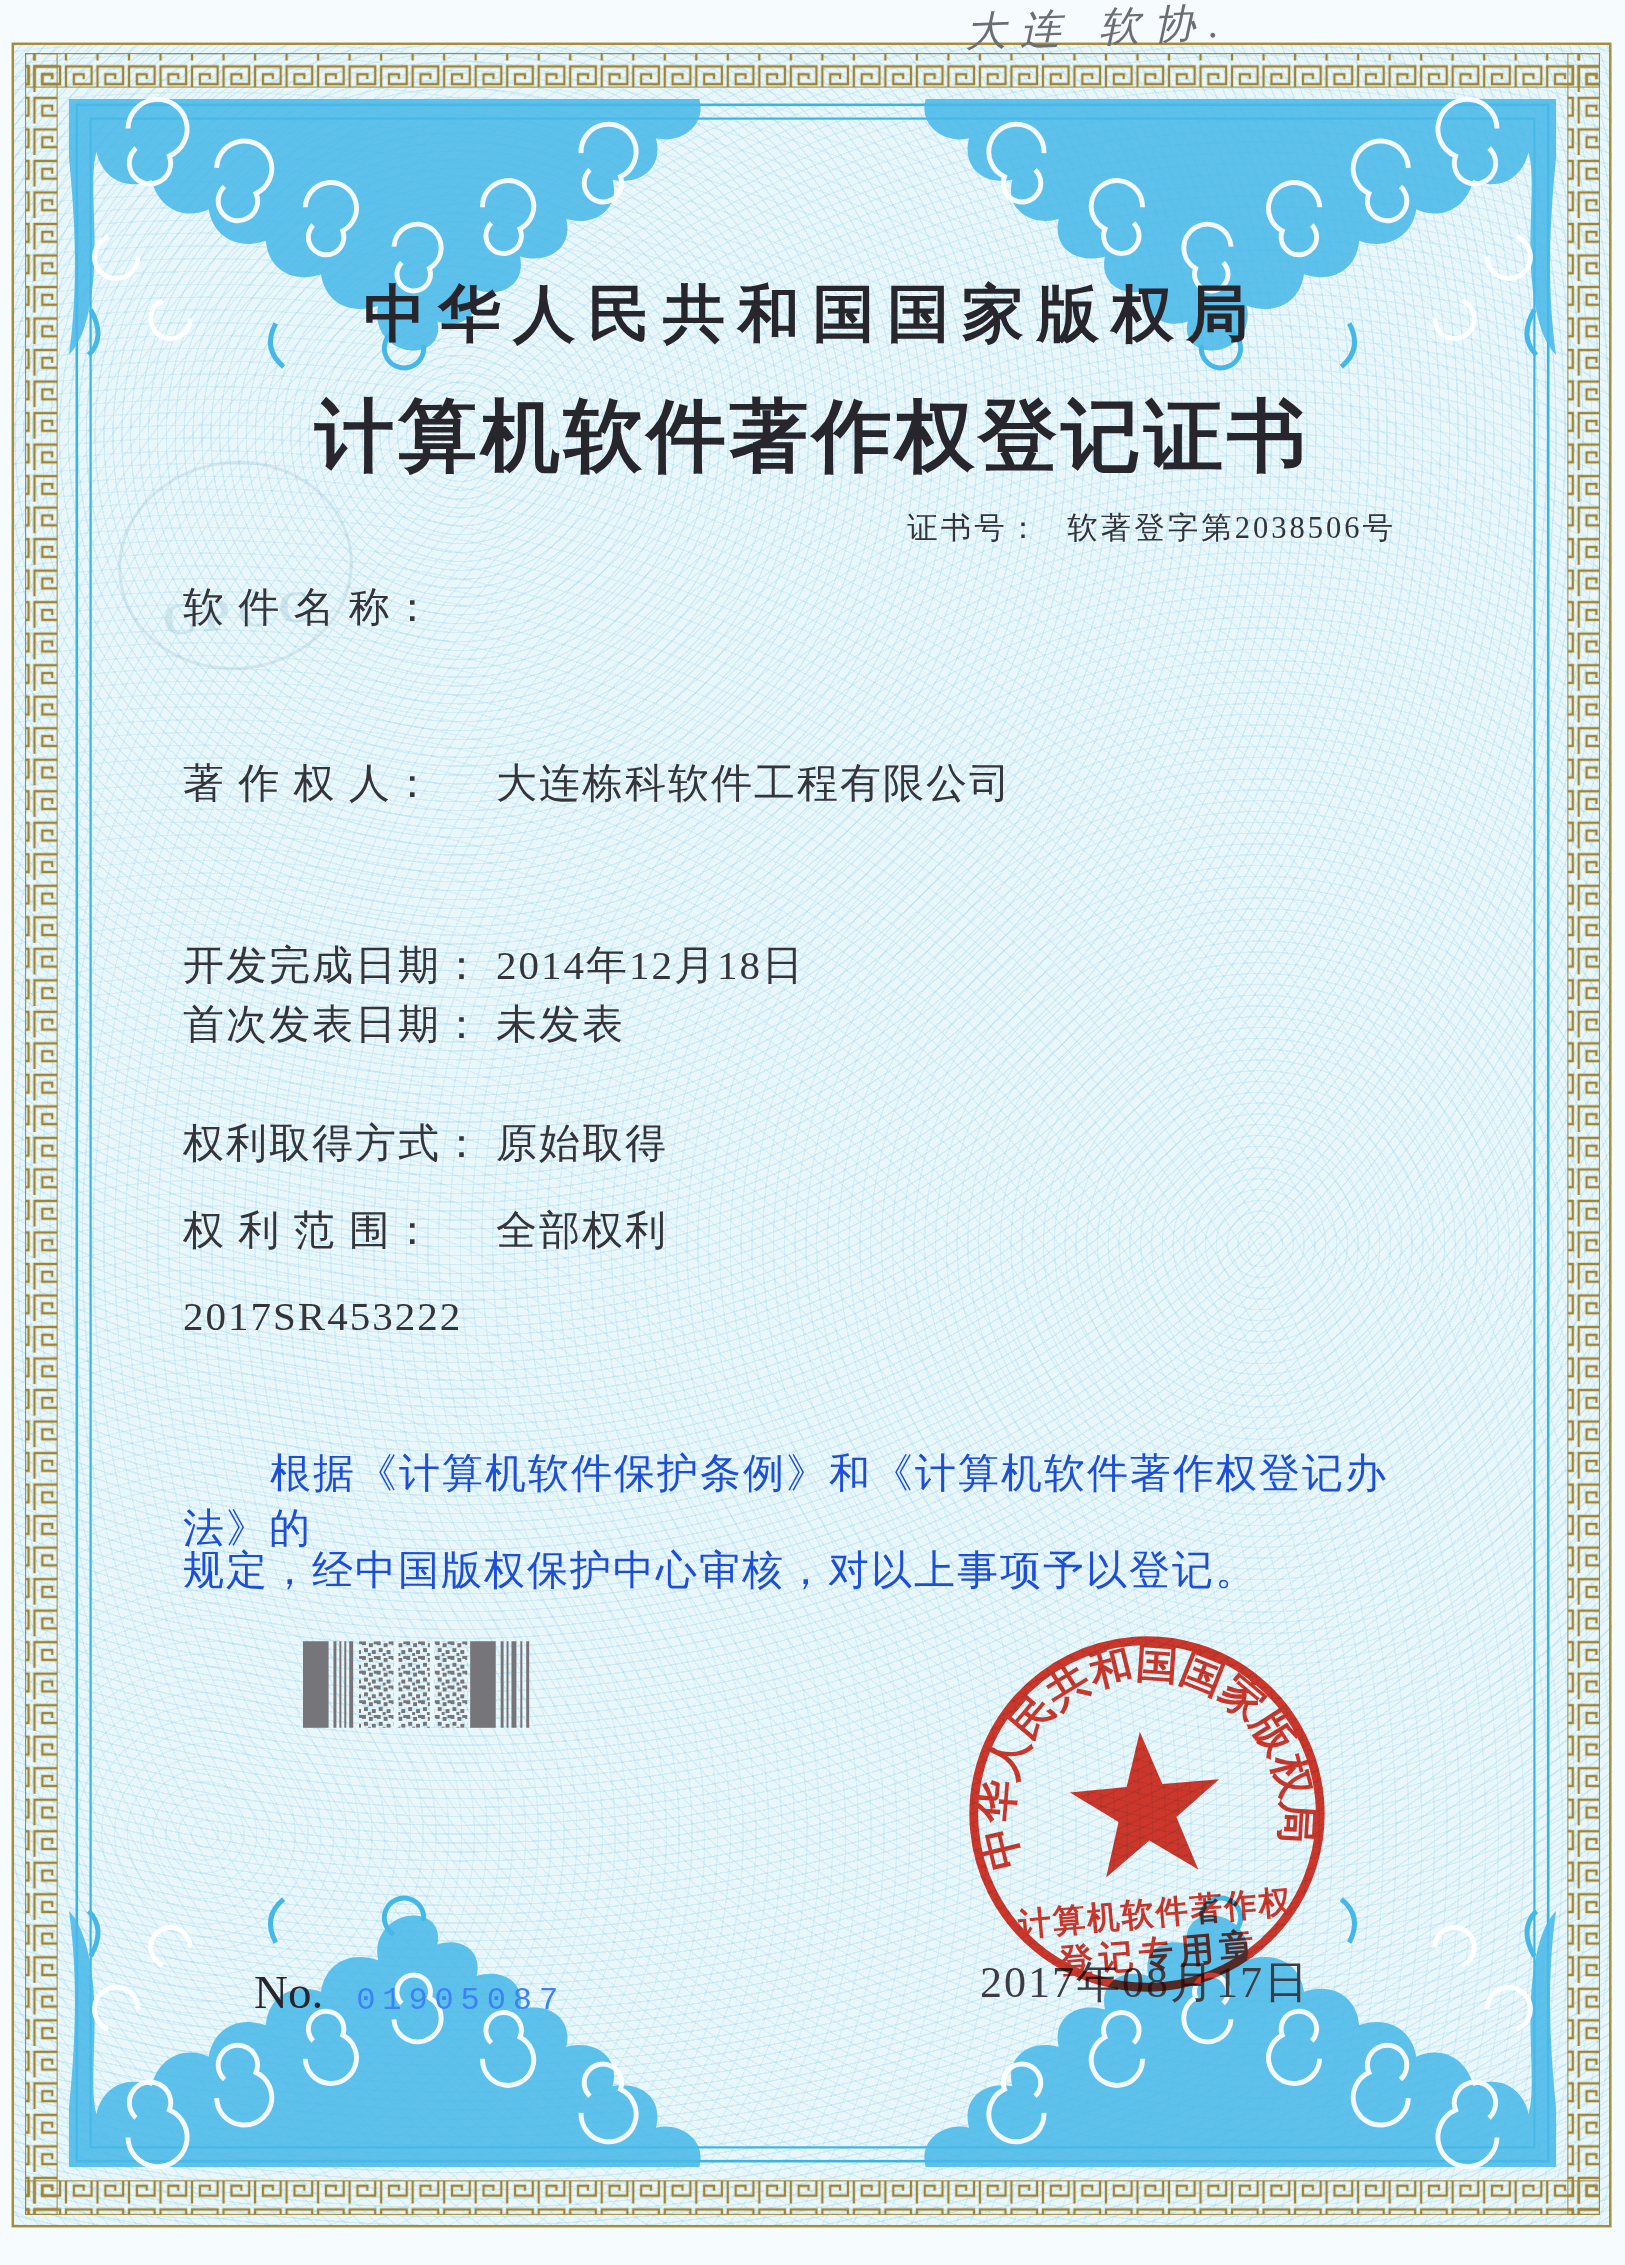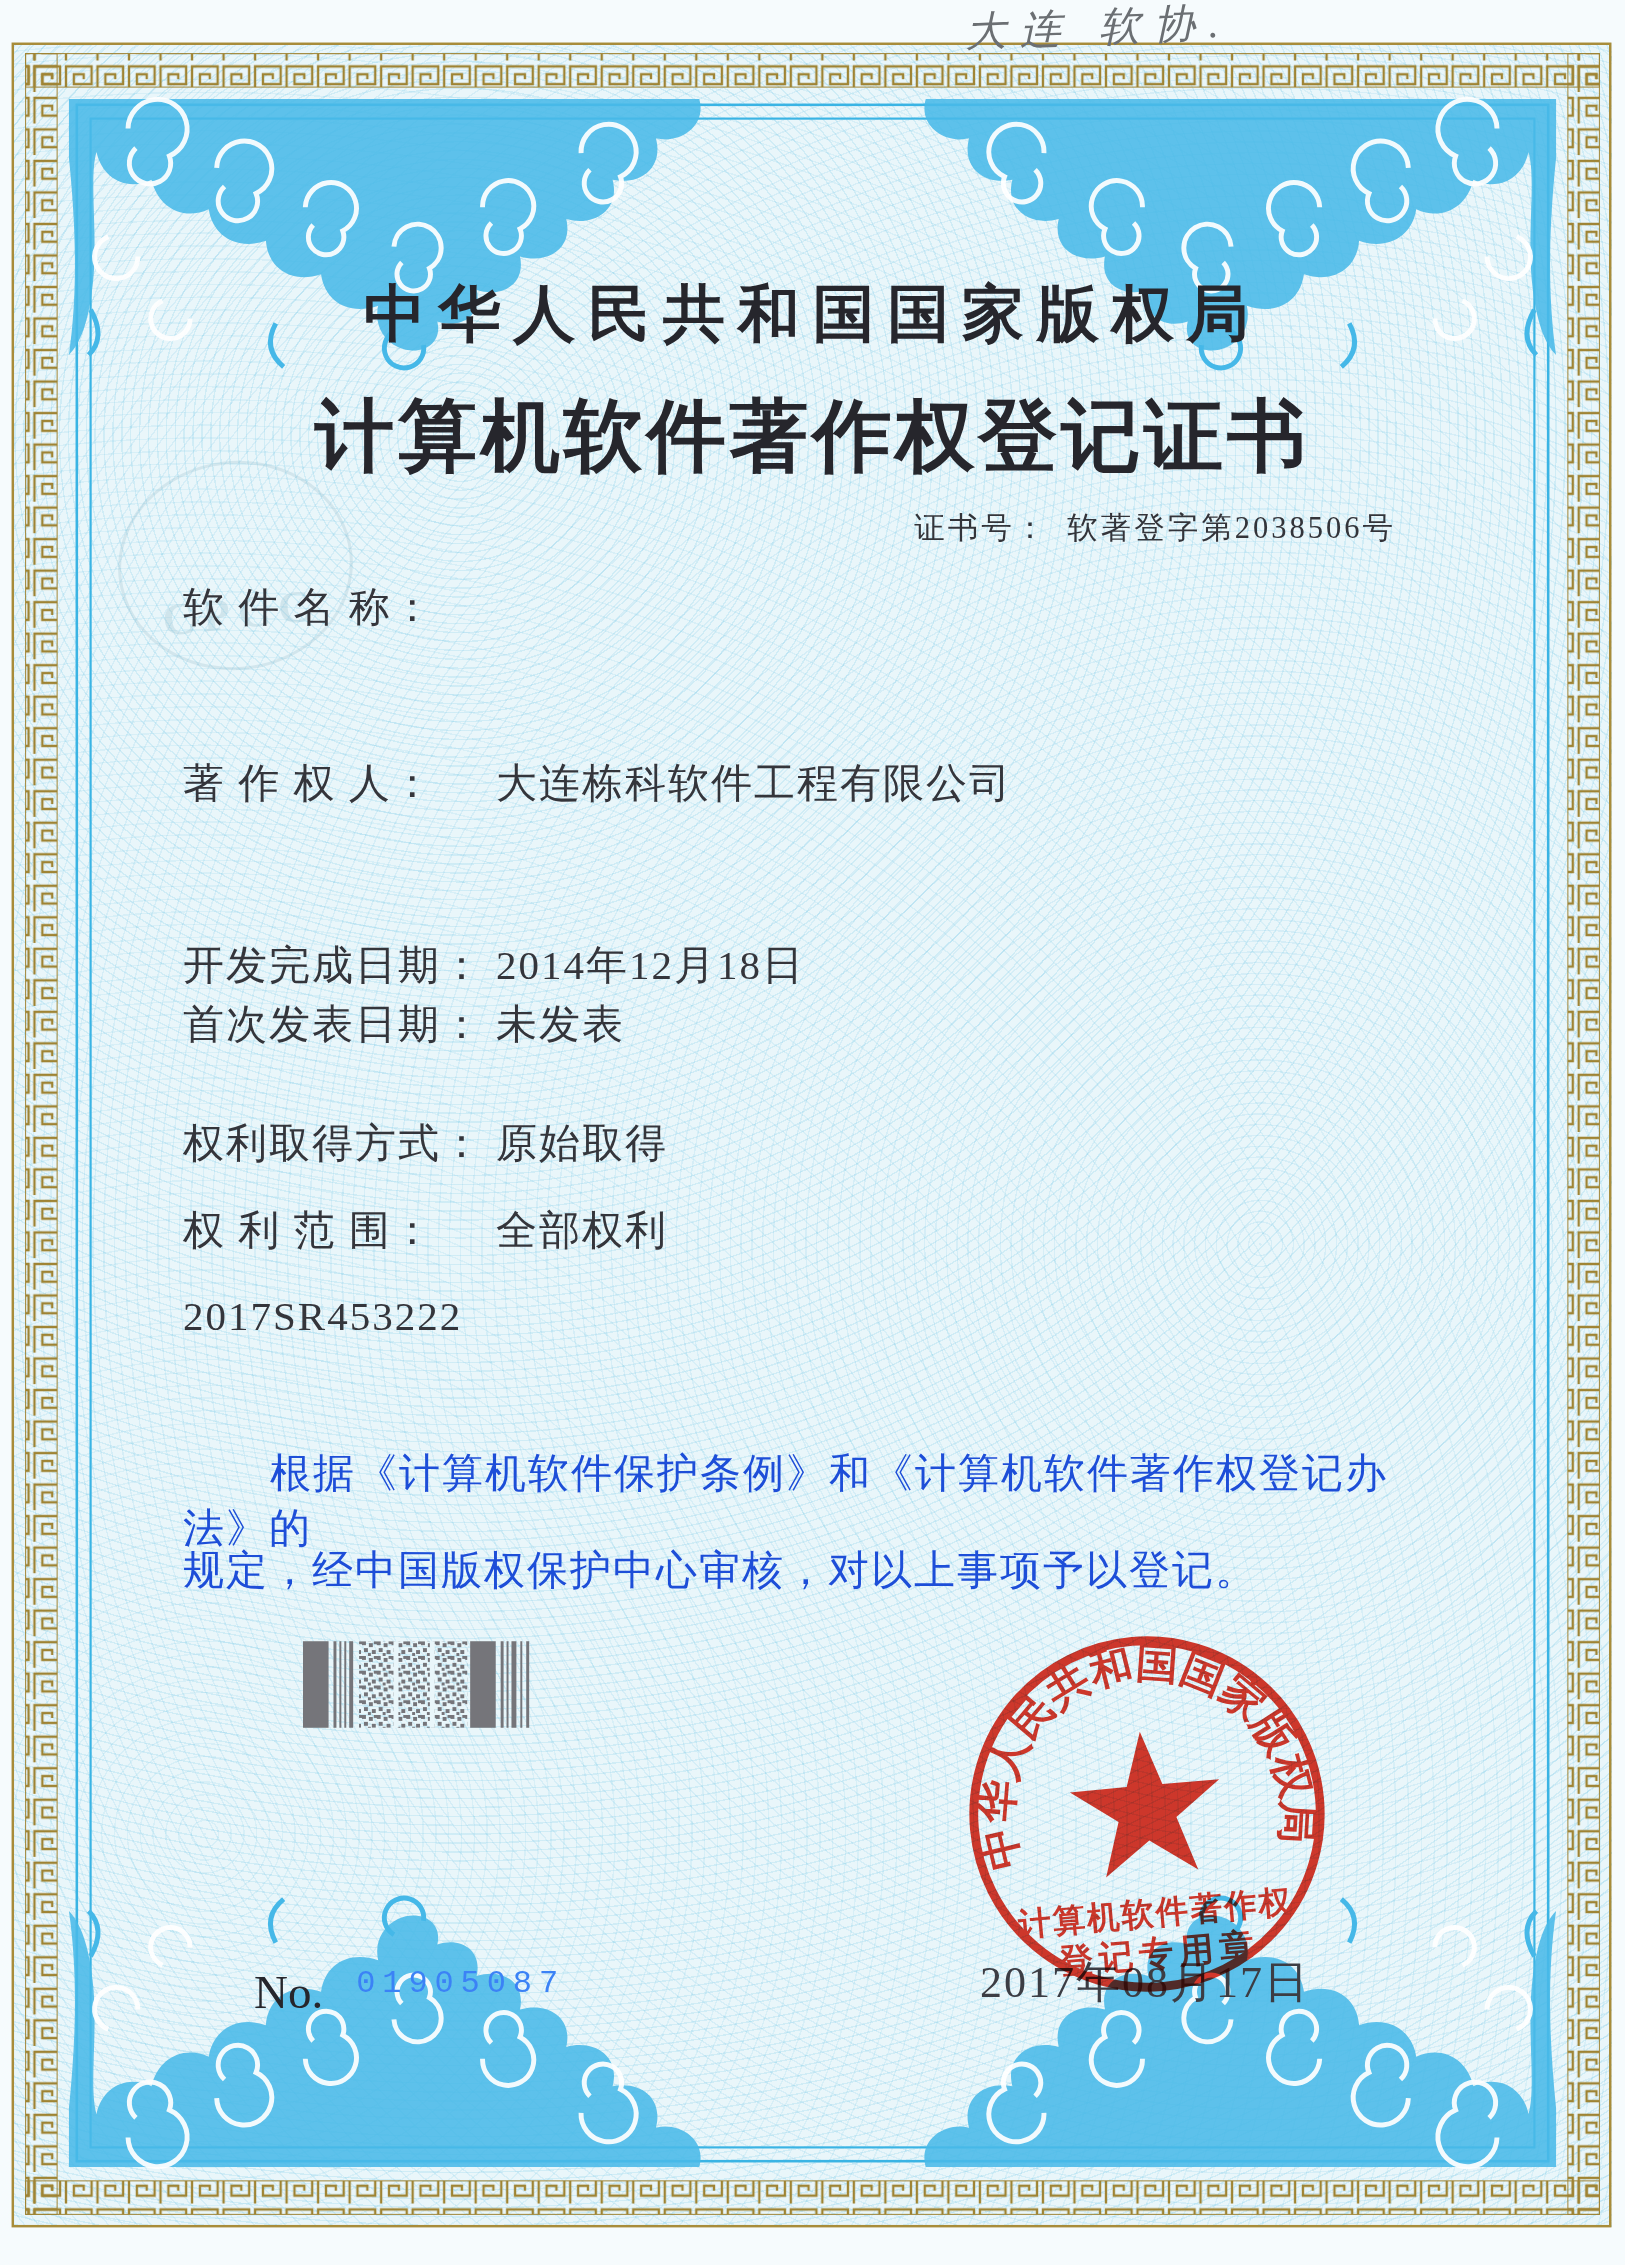--- a/index.html
+++ b/index.html
@@ -12,34 +12,34 @@
       repeating-radial-gradient(circle at 78% 55%, rgba(108,196,228,.16) 0 1.4px, transparent 1.4px 10.8px),
       repeating-radial-gradient(circle at 12% 82%, rgba(108,196,228,.14) 0 1.4px, transparent 1.4px 12.8px);}
   .frame{position:absolute;left:0;top:0;pointer-events:none;}
   
   .abs{position:absolute;}
   .title{top:272px;left:108px;right:108px;text-align:center;font-size:62px;font-weight:bold;
          letter-spacing:12.8px;color:#26262c;}
   .subtitle{top:384px;left:108px;right:108px;text-align:center;font-size:79px;font-weight:bold;
          letter-spacing:3.9px;color:#26262c;}
   .certline{top:508px;right:229px;font-size:30.5px;letter-spacing:3px;color:#33343a;}
-  .certline .lab{margin-right:19px;font-family:Liberation Mono, monospace;}
+  .certline .lab{margin-right:26px;font-family:Liberation Mono, monospace;}
   .field{left:183px;display:flex;font-size:41px;letter-spacing:2px;color:#34353b;line-height:49px;}
   .field .lab{width:313px;flex:0 0 auto;}
   .f0{top:583px}.f1{top:759px}.f2{top:941px}.f3{top:1000px}.f4{top:1119px}.f5{top:1206px}.f6{top:1292px}
   .para{left:183px;width:1281px;font-size:41px;letter-spacing:2px;color:#1d4ed8;}
   .p0{top:1446px;text-indent:87px;}
   .p1{top:1543px;}
   .handwriting{top:0px;left:965px;font-size:41px;font-style:italic;color:#6b6f73;
     letter-spacing:13.8px;transform:rotate(-2deg);}
   .emboss{top:461px;left:118px;width:229px;height:203px;border:3px solid rgba(150,190,205,.28);
     border-radius:50%;transform:rotate(-6deg);display:flex;align-items:flex-end;justify-content:center;}
   .emboss span{font-size:45px;font-weight:bold;color:rgba(150,190,205,.30);letter-spacing:7.9px;margin-bottom:27.6px;}
   .date{top:1953px;left:980px;font-size:44px;letter-spacing:2px;color:#3c3d44;}
-  .serial{top:1965px;left:254px;display:flex;align-items:flex-start;font-size:47px;}
+  .serial{top:1965px;left:254px;display:flex;align-items:flex-end;font-size:47px;}
   .serial .pre{color:#26262c;margin-right:33px;}
   .serial .num{font-family:"Liberation Mono","DejaVu Sans Mono",monospace;font-size:32px;
     letter-spacing:6.9px;color:#3b82f6;}
   .sealwrap{top:1627px;left:960px;width:374px;height:374px;transform:rotate(-5deg);
     mix-blend-mode:multiply;opacity:.93;}
   .bcwrap{top:1641px;left:303px;}
 </style>
 </head>
 <body>
 

